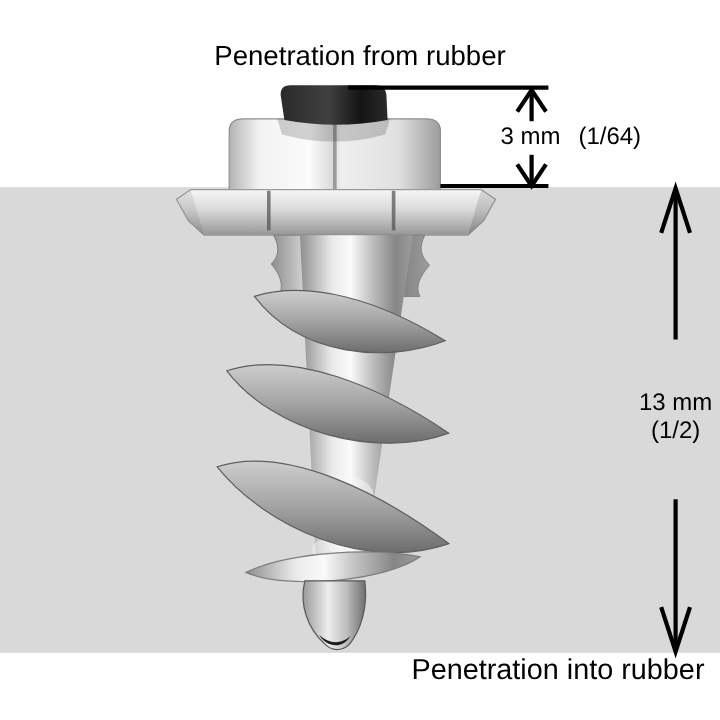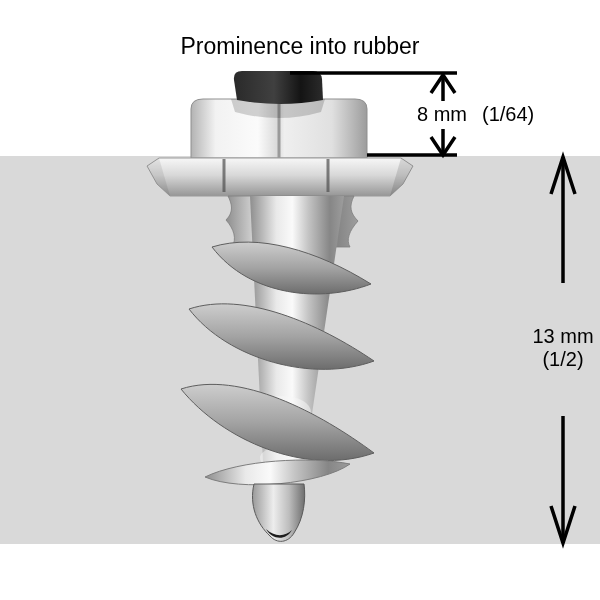--- a/index.html
+++ b/index.html
@@ -138,26 +138,27 @@
       <path d="M 443 129 L 443 153"></path>
       <path d="M 431 137 L 443 155 L 455 137"></path>
 
       <path d="M 563 158 L 563 283"></path>
       <path d="M 551 194 L 563 157 L 575 194"></path>
       <path d="M 563 416 L 563 542"></path>
       <path d="M 551 506 L 563 543 L 575 506"></path>
     </g>
   </svg>
 
-  <div class="lbl title-top">Prominence into rubber</div>
+  <div class="lbl title-top">Penetration from rubber</div>
 
   <div class="lbl dim-top">
-    <span>8 mm</span>
+    <span>3 mm</span>
     <span>(1/64)</span>
   </div>
 
   <div class="lbl dim-right">
     <div>13 mm</div>
     <div>(1/2)</div>
   </div>
 
+  <div class="lbl title-bottom">Penetration into rubber</div>
 
 </div>
 
 </body></html>

